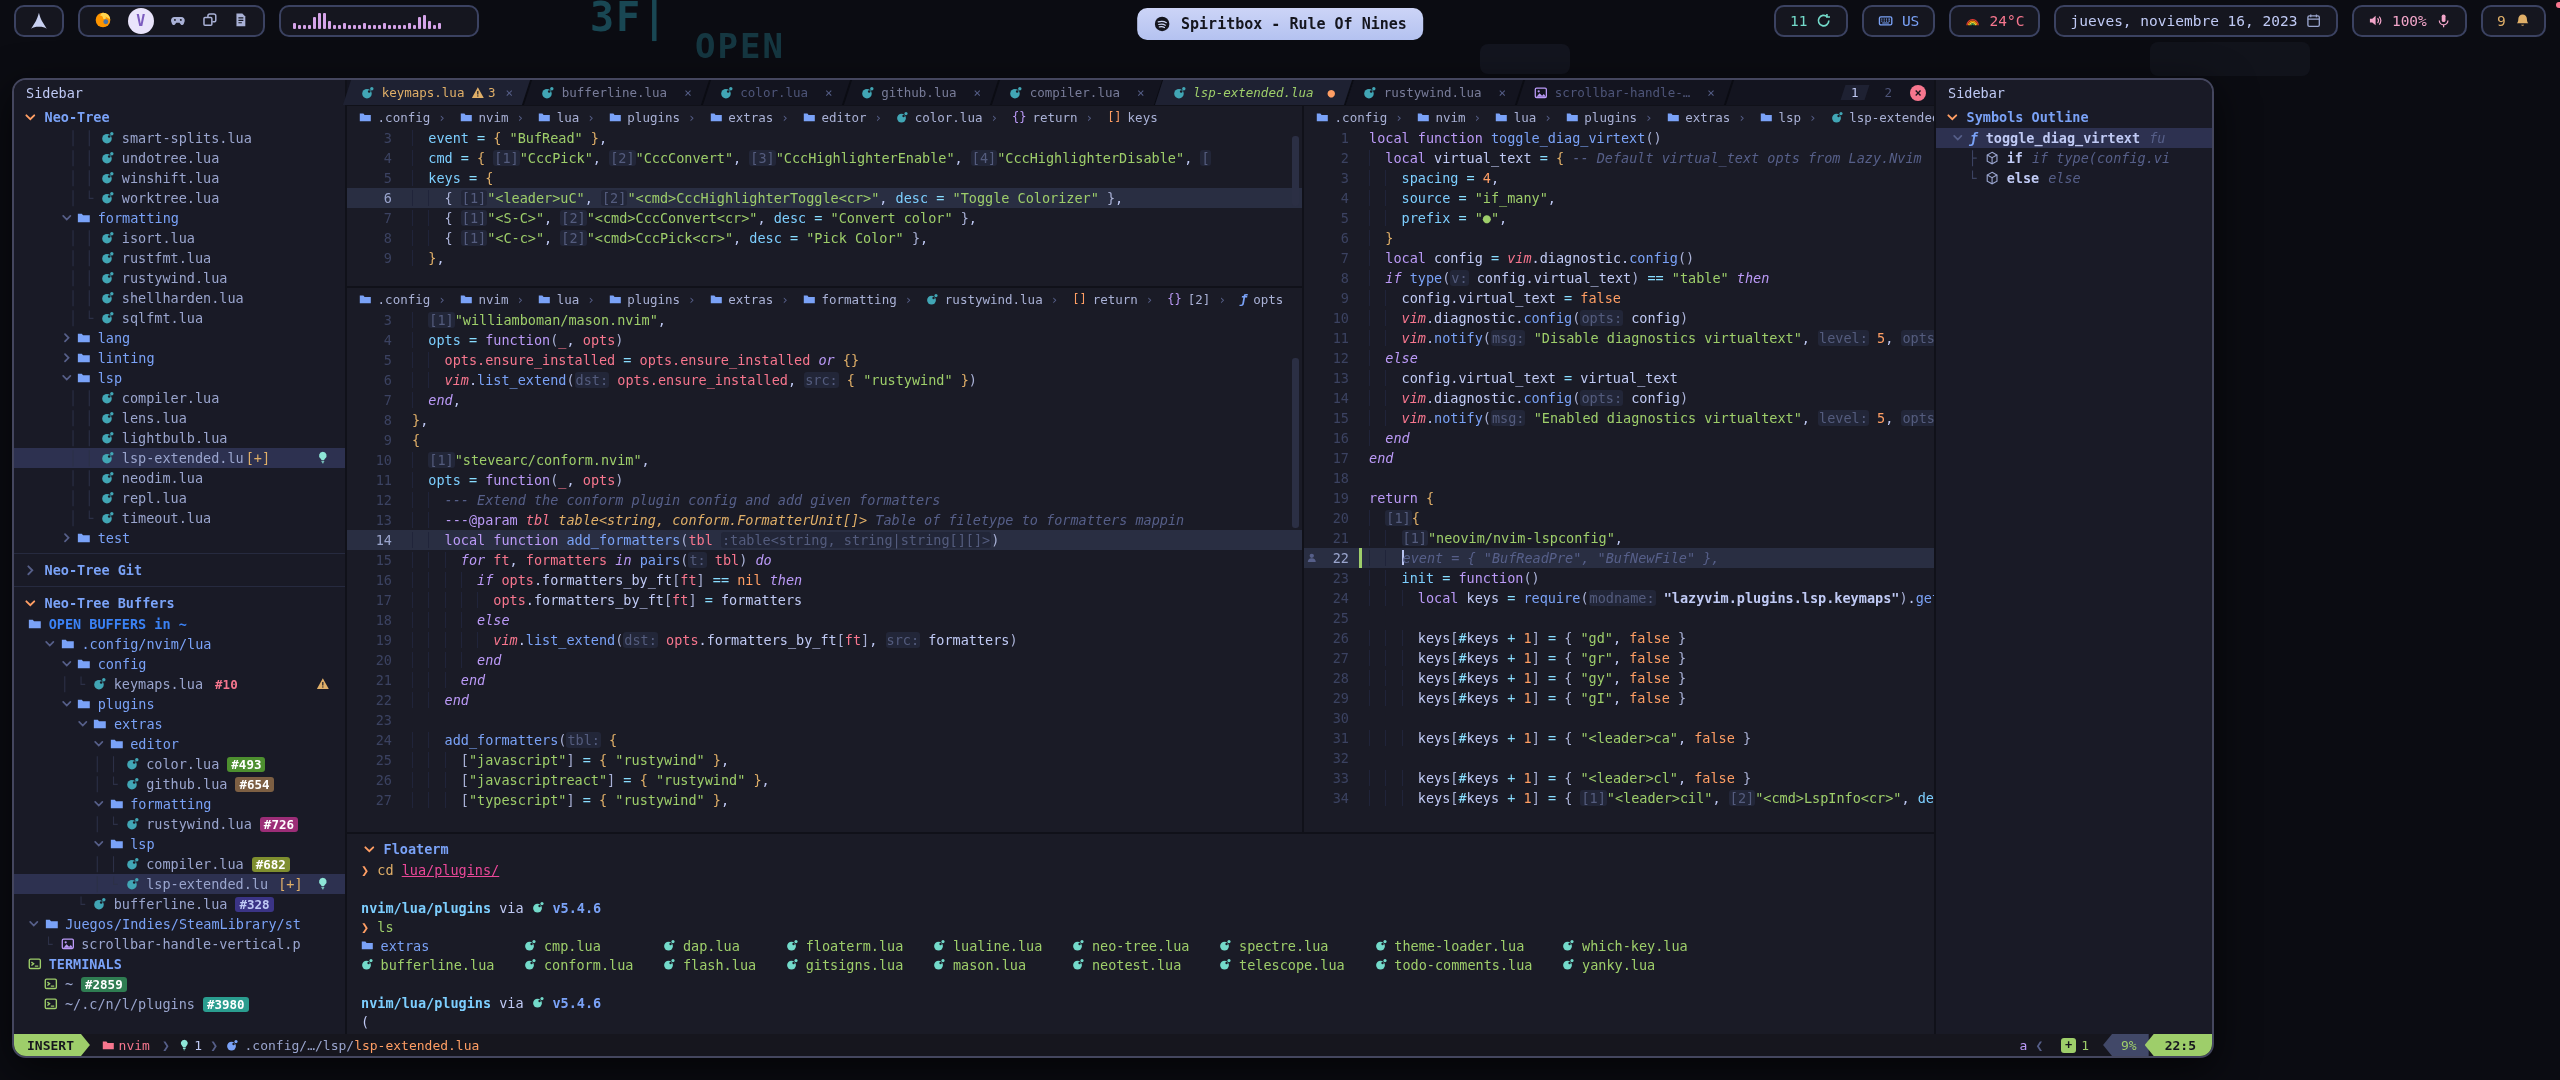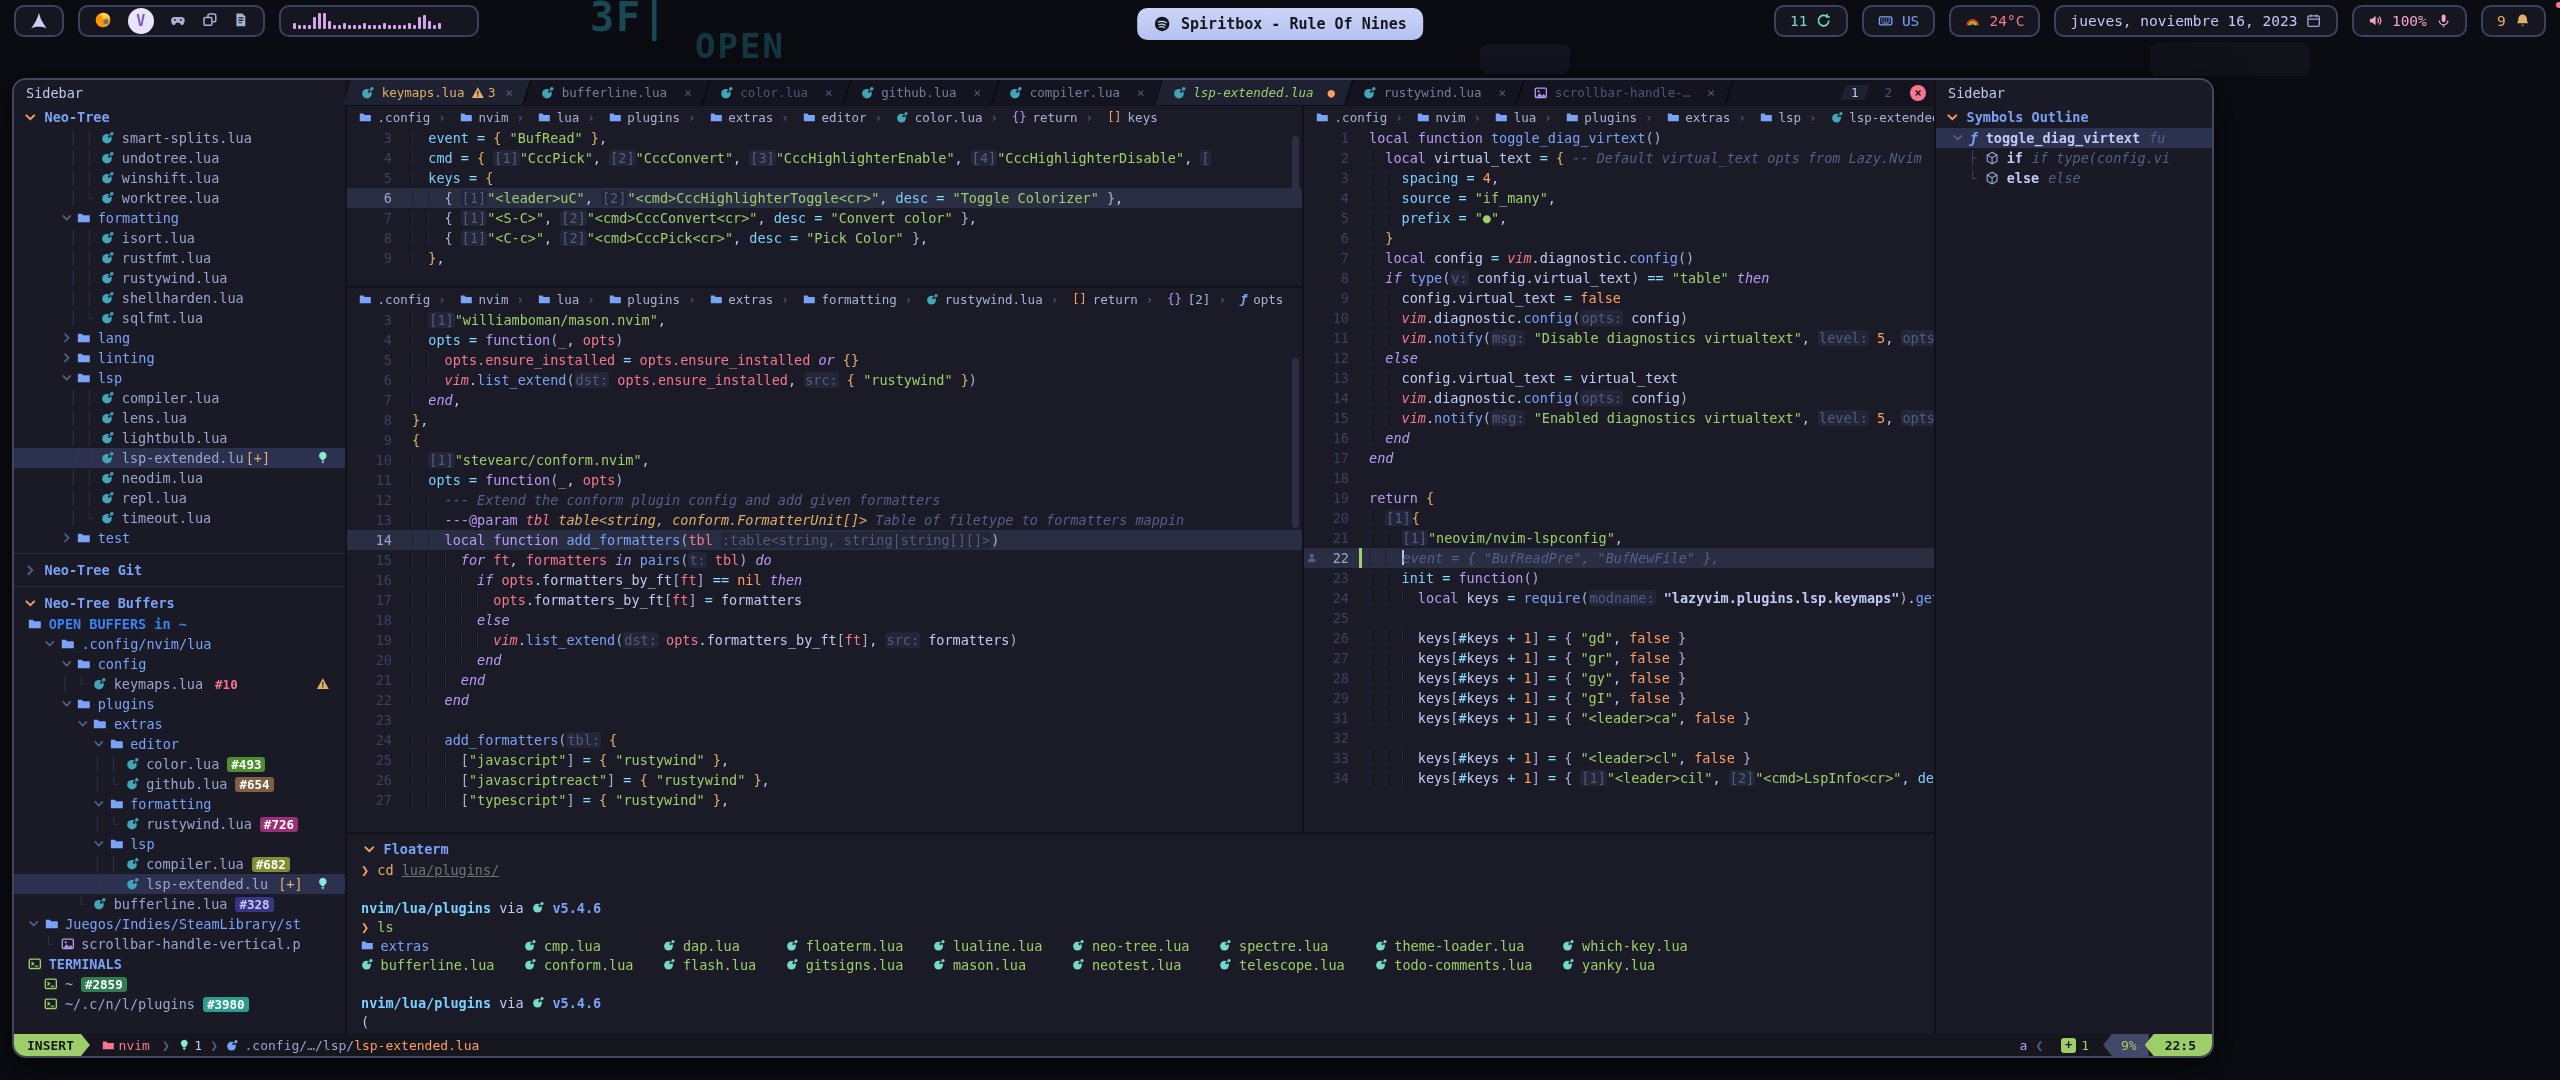--- a/index.html
+++ b/index.html
@@ -123,21 +123,21 @@
   .tk-g { color:#565f89; font-style:italic; }
   .tk-wb { color:#c0caf5; font-weight:bold; }
   .caret { display:inline-block; width:2px; height:15px; background:#b8c3f0; vertical-align:-2px; margin-right:-1px; }
   .sbar { position:absolute; width:7px; border-radius:3px; background:#2b2f44; }
   .sbar-mark { position:absolute; width:3px; background:#9ece6a; border-radius:2px; }
 
   
   .floaterm { position:absolute; left:333px; right:278px; top:752px; bottom:22px; border-top:2px solid #101119; overflow:hidden; padding:4px 0 0 6px; font-size:13.5px; }
   .tline { height:19px; display:flex; align-items:center; white-space:pre; padding-left:8px; }
   .tk-pr { color:#ff9e64; } .tk-cmdy { color:#e0af68; } .tk-cmdg { color:#9ece6a; }
-  .tk-arg { color:#737373; text-decoration:underline; }
+  .tk-arg { color:#ec4899; text-decoration:underline; }
   .tk-dir { color:#7dcfff; font-weight:bold; } .tk-ver { color:#7aa2f7; font-weight:bold; }
   .ft-grid { display:grid; grid-template-columns:repeat(9,max-content); column-gap:30px; padding-left:8px; }
   .lcell { display:flex; align-items:center; gap:7px; height:19px; color:#9ece6a; white-space:pre; }
   .lcell.dirc { color:#7aa2f7; }
   .floaterm .ic-lua { color:#73daca; font-size:12px; }
   .floaterm .ic-folder { font-size:12px; }
 
   
   .statusline { position:absolute; left:0; right:0; bottom:0; height:22px; background:#16161e; display:flex; align-items:center; font-size:13px; }
   .sl-mode { height:22px; display:flex; align-items:center; background:#9ece6a; color:#16161e; font-weight:bold; padding:0 16px 0 13px; clip-path:polygon(0 0,calc(100% - 9px) 0,100% 50%,calc(100% - 9px) 100%,0 100%); margin-right:12px; }
@@ -1662,20 +1662,26 @@
             <span class="code"><span class="tk-w ind">      </span><span class="tk-w">keys</span><span class="tk-d">[</span><span class="tk-o">#</span><span class="tk-w">keys</span><span class="tk-o"> + </span><span class="tk-n">1</span><span class="tk-d">]</span><span class="tk-o"> = </span><span class="tk-d">{ </span><span class="tk-s">"gy"</span><span class="tk-w">, </span><span class="tk-n">false</span><span class="tk-w"> </span><span class="tk-d">}</span></span>
           </div>
           <div class="cline">
             <span class="sign icon"></span>
             <span class="num">29</span>
             <span class="gitbar"></span>
             <span class="code"><span class="tk-w ind">      </span><span class="tk-w">keys</span><span class="tk-d">[</span><span class="tk-o">#</span><span class="tk-w">keys</span><span class="tk-o"> + </span><span class="tk-n">1</span><span class="tk-d">]</span><span class="tk-o"> = </span><span class="tk-d">{ </span><span class="tk-s">"gI"</span><span class="tk-w">, </span><span class="tk-n">false</span><span class="tk-w"> </span><span class="tk-d">}</span></span>
           </div>
           <div class="cline">
             <span class="sign icon"></span>
+            <span class="num">30</span>
+            <span class="gitbar"></span>
+            <span class="code"></span>
+          </div>
+          <div class="cline">
+            <span class="sign icon"></span>
             <span class="num">31</span>
             <span class="gitbar"></span>
             <span class="code"><span class="tk-w ind">      </span><span class="tk-w">keys</span><span class="tk-d">[</span><span class="tk-o">#</span><span class="tk-w">keys</span><span class="tk-o"> + </span><span class="tk-n">1</span><span class="tk-d">]</span><span class="tk-o"> = </span><span class="tk-d">{ </span><span class="tk-s">"&lt;leader&gt;ca"</span><span class="tk-w">, </span><span class="tk-n">false</span><span class="tk-w"> </span><span class="tk-d">}</span></span>
           </div>
           <div class="cline">
             <span class="sign icon"></span>
             <span class="num">32</span>
             <span class="gitbar"></span>
             <span class="code"></span>
           </div>

